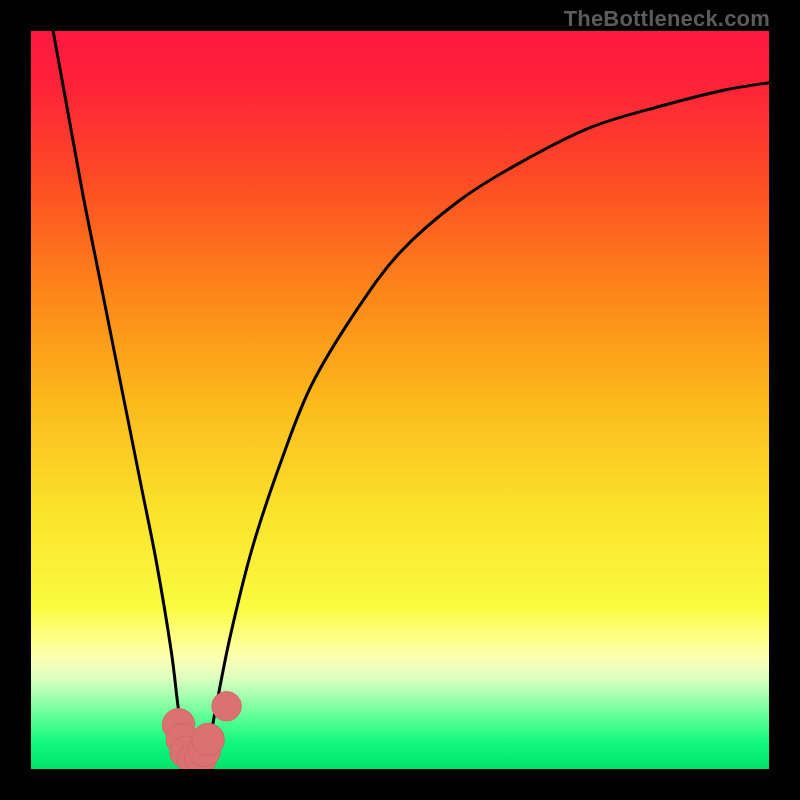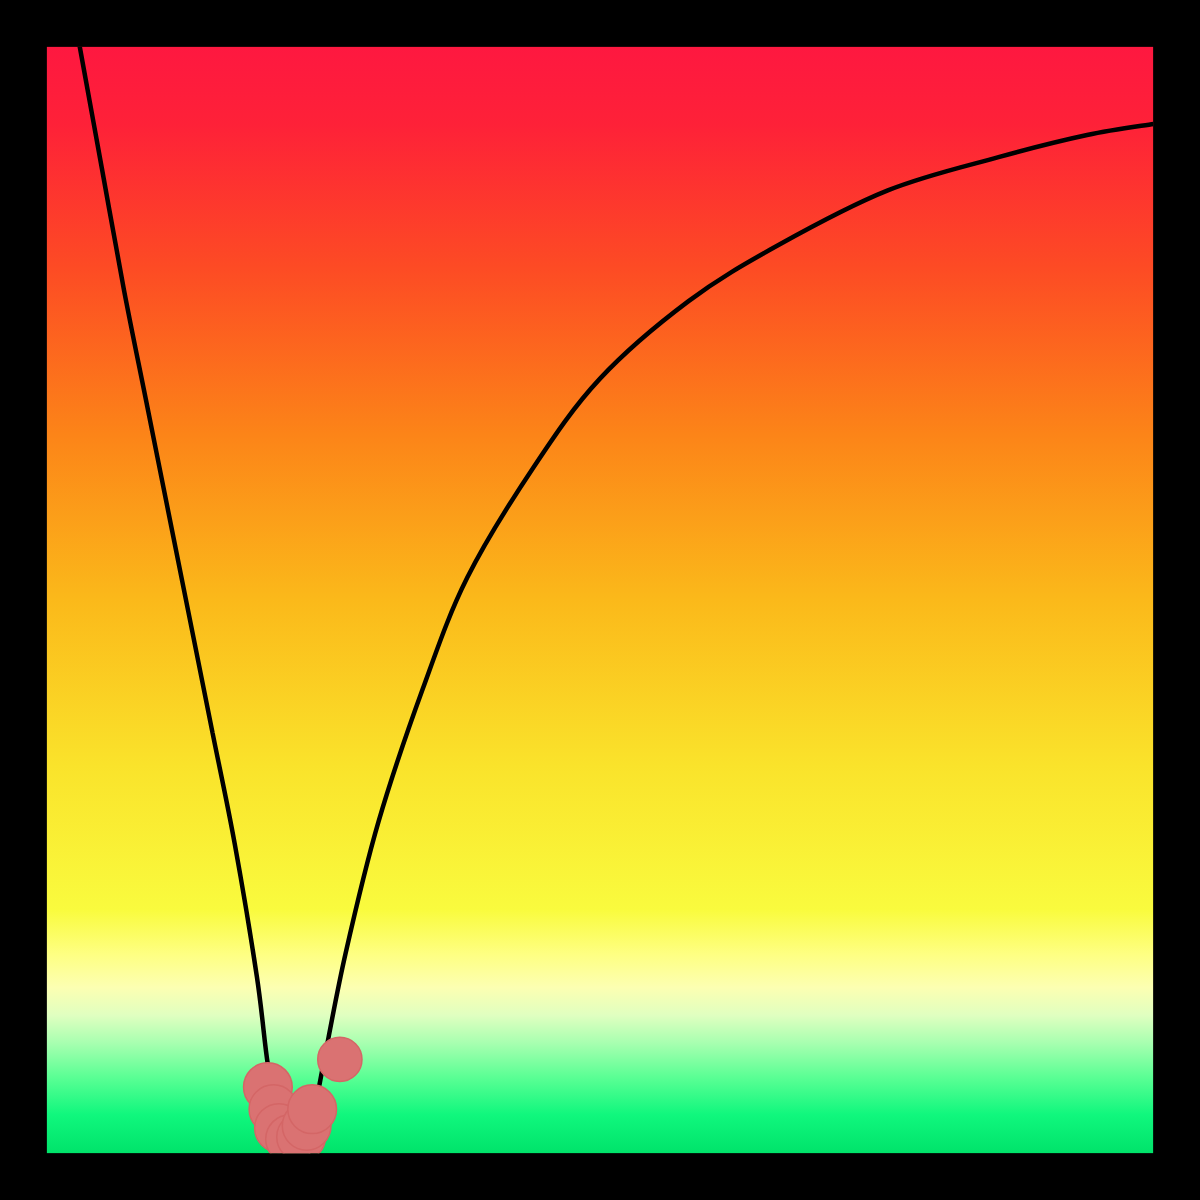--- a/index.html
+++ b/index.html
@@ -40,20 +40,21 @@
   }
   svg.curves {
     position: absolute;
     inset: 0;
   }
 </style>
 </head>
 <body>
 
 <div class="stage">
+  <div class="watermark">TheBottleneck.com</div>
 
   <div class="plot-area">
     <svg class="gradient" width="738" height="738" viewBox="0 0 738 738" preserveAspectRatio="none">
       <defs>
         <linearGradient id="bg-grad" x1="0" y1="0" x2="0" y2="1">
             <stop offset="0.00%" stop-color="#fe1840"></stop>
             <stop offset="7.00%" stop-color="#fe2138"></stop>
             <stop offset="20.00%" stop-color="#fd4b24"></stop>
             <stop offset="35.00%" stop-color="#fc8418"></stop>
             <stop offset="50.00%" stop-color="#fbb91a"></stop>

